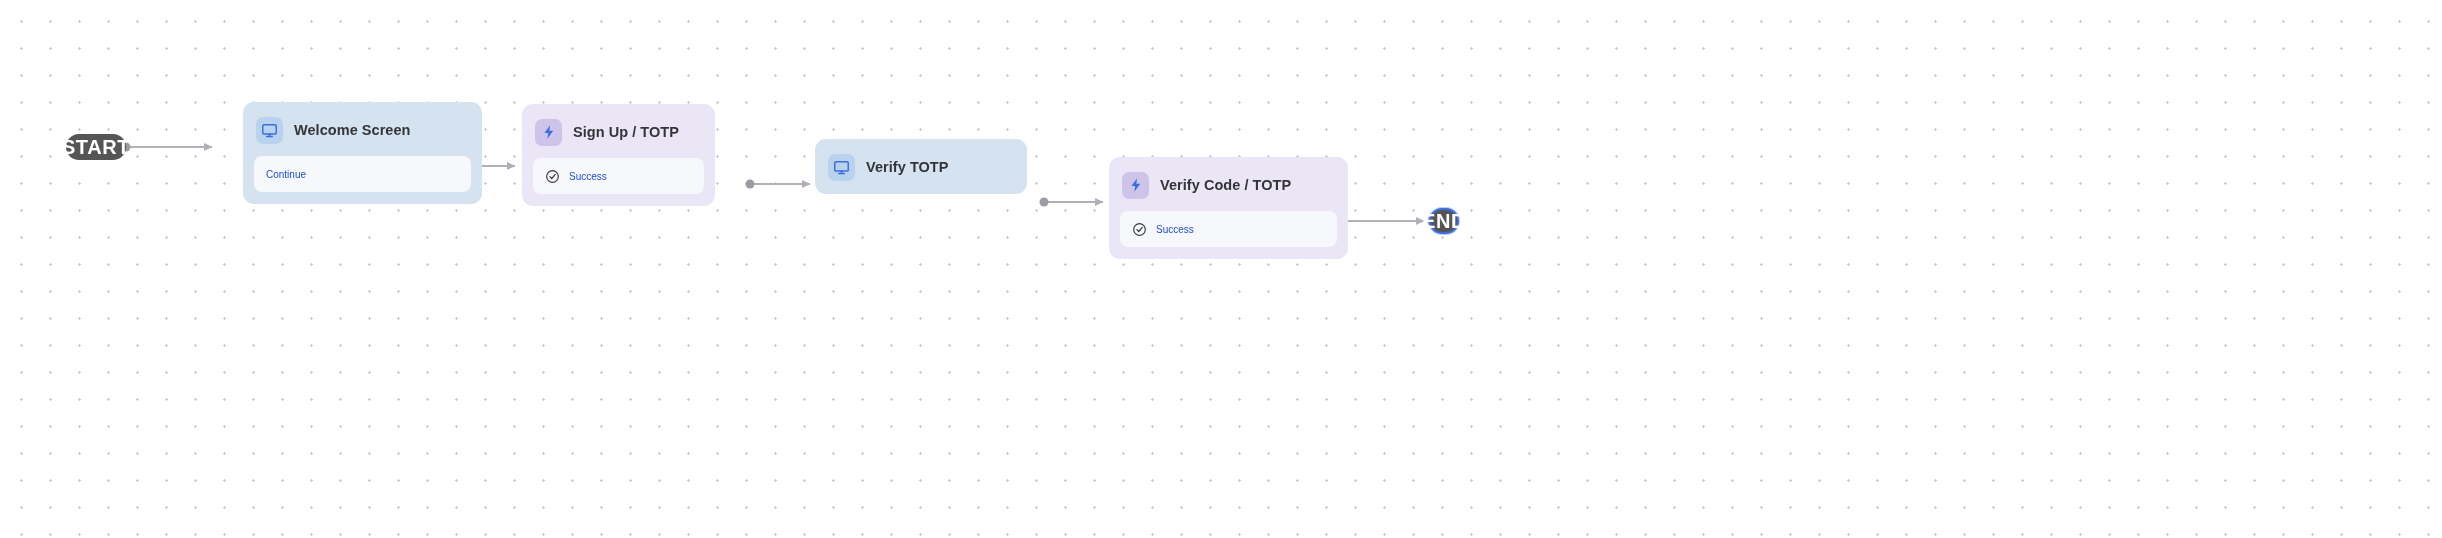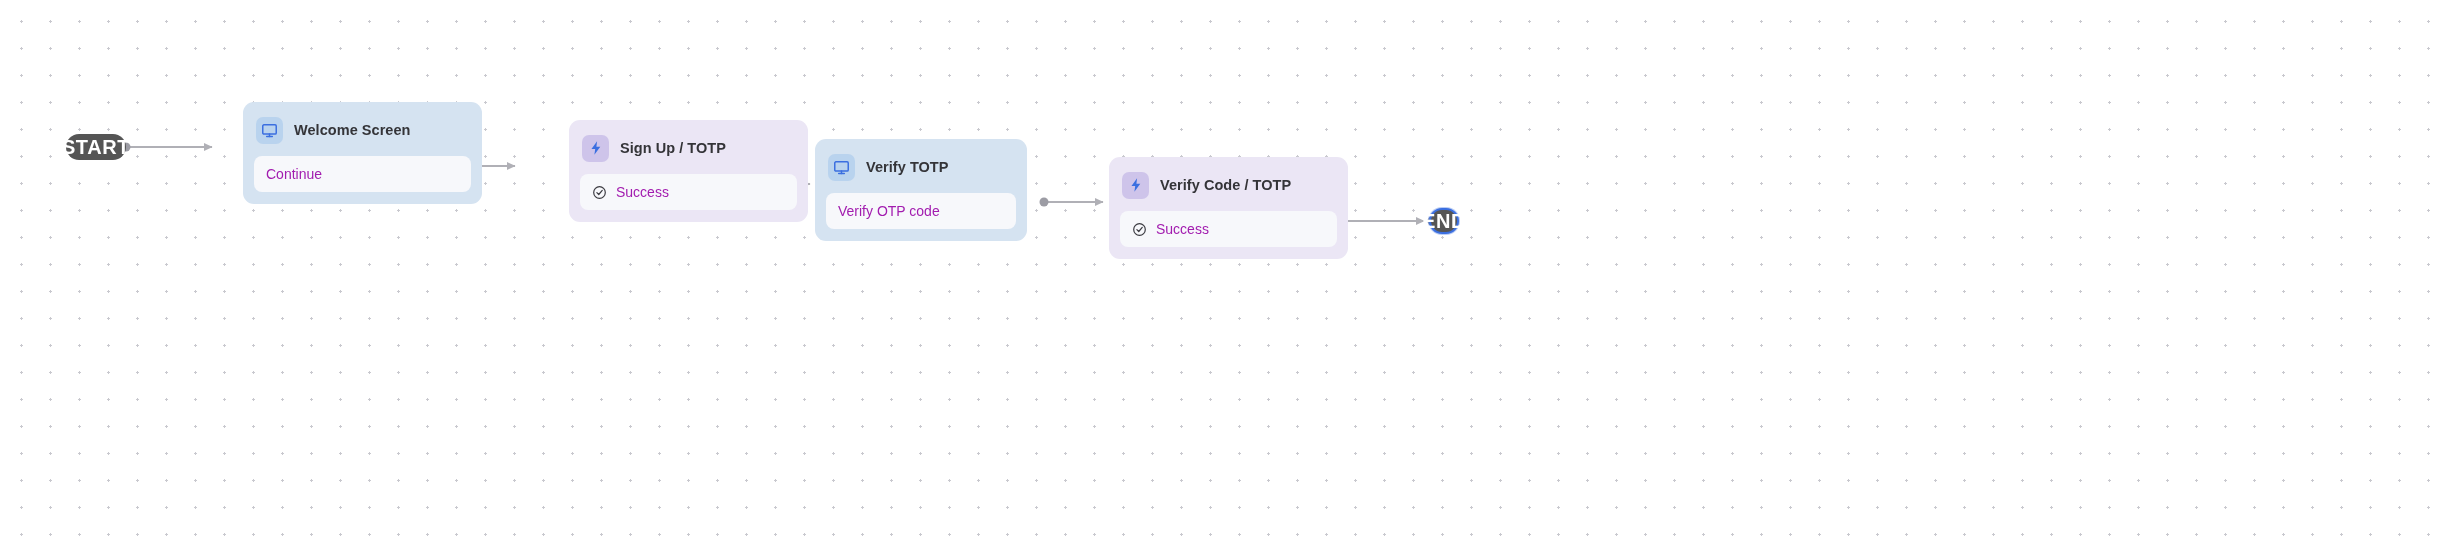--- a/index.html
+++ b/index.html
@@ -82,22 +82,22 @@
     background: #f7f8fb;
     border-radius: 8px;
     height: 36px;
     display: flex;
     align-items: center;
     gap: 9px;
     padding: 0 12px;
     box-sizing: border-box;
   }
   .row-label {
-    font-size: 14px;
-    color: #a21caf;
+    font-size: 10px;
+    color: #1d4ed8;
     white-space: nowrap;
   }
   .row-icon {
     width: 15px;
     height: 15px;
     flex: none;
     display: flex;
     align-items: center;
     justify-content: center;
   }
@@ -162,21 +162,21 @@
           <line x1="8" y1="20.5" x2="16" y2="20.5"></line>
         </svg>
       </span>
       <span class="node-title">Welcome Screen</span>
     </div>
     <div class="node-row">
       <span class="row-label">Continue</span>
     </div>
   </div>
 
-  <div class="node action" style="left:522px; top:120px; width:239px;margin-left:47px;">
+  <div class="node action" style="left:522px; top:104px; width:193px;">
     <div class="node-header">
       <span class="node-icon">
         <svg width="16" height="16" viewBox="0 0 24 24" fill="#3b6fe0">
           <path d="M13.6 1.8 L5.2 13.4 H10.8 L9.6 22.2 L18.4 10.2 H12.6 Z"></path>
         </svg>
       </span>
       <span class="node-title">Sign Up / TOTP</span>
     </div>
     <div class="node-row">
       <span class="row-icon">
@@ -193,23 +193,20 @@
     <div class="node-header">
       <span class="node-icon">
         <svg width="17" height="17" viewBox="0 0 24 24" fill="none" stroke="#3b6fe0" stroke-width="2.1" stroke-linecap="round" stroke-linejoin="round">
           <rect x="2.5" y="4" width="19" height="13" rx="1.6"></rect>
           <line x1="12" y1="17" x2="12" y2="20.5"></line>
           <line x1="8" y1="20.5" x2="16" y2="20.5"></line>
         </svg>
       </span>
       <span class="node-title">Verify TOTP</span>
     </div>
-    <div class="node-row">
-      <span class="row-label">Verify OTP code</span>
-    </div>
   </div>
 
   <div class="node action" style="left:1109px; top:157px; width:239px;">
     <div class="node-header">
       <span class="node-icon">
         <svg width="16" height="16" viewBox="0 0 24 24" fill="#3b6fe0">
           <path d="M13.6 1.8 L5.2 13.4 H10.8 L9.6 22.2 L18.4 10.2 H12.6 Z"></path>
         </svg>
       </span>
       <span class="node-title">Verify Code / TOTP</span>

